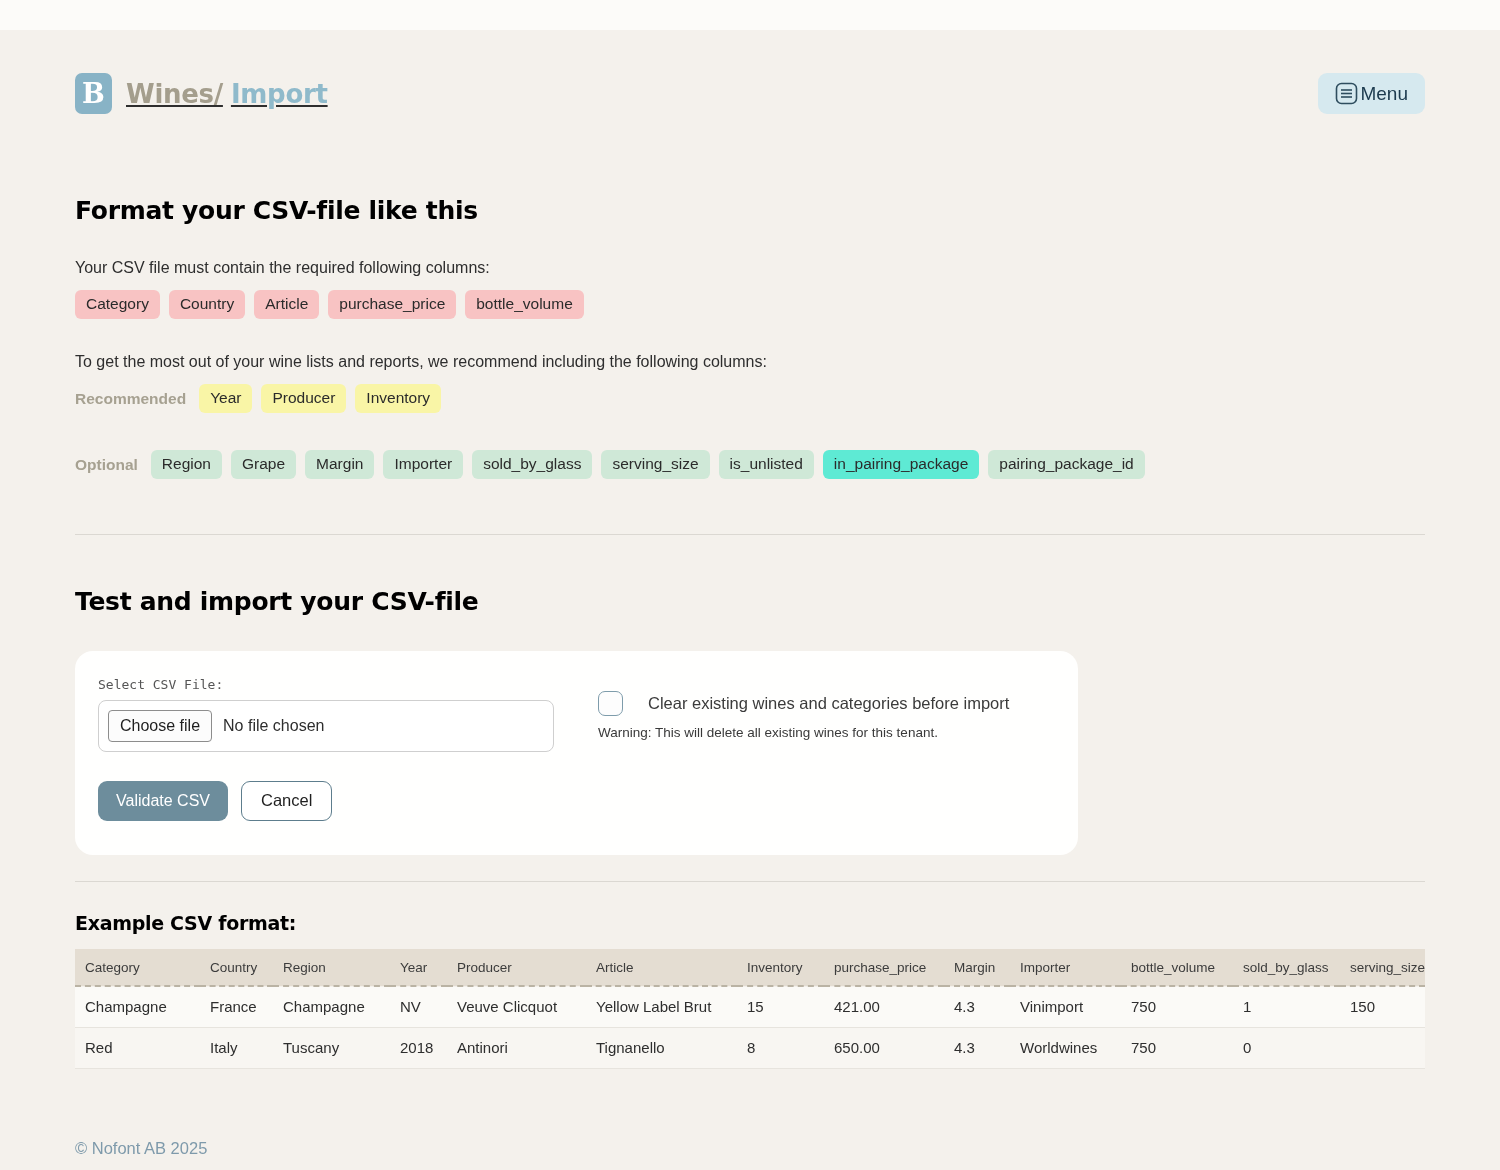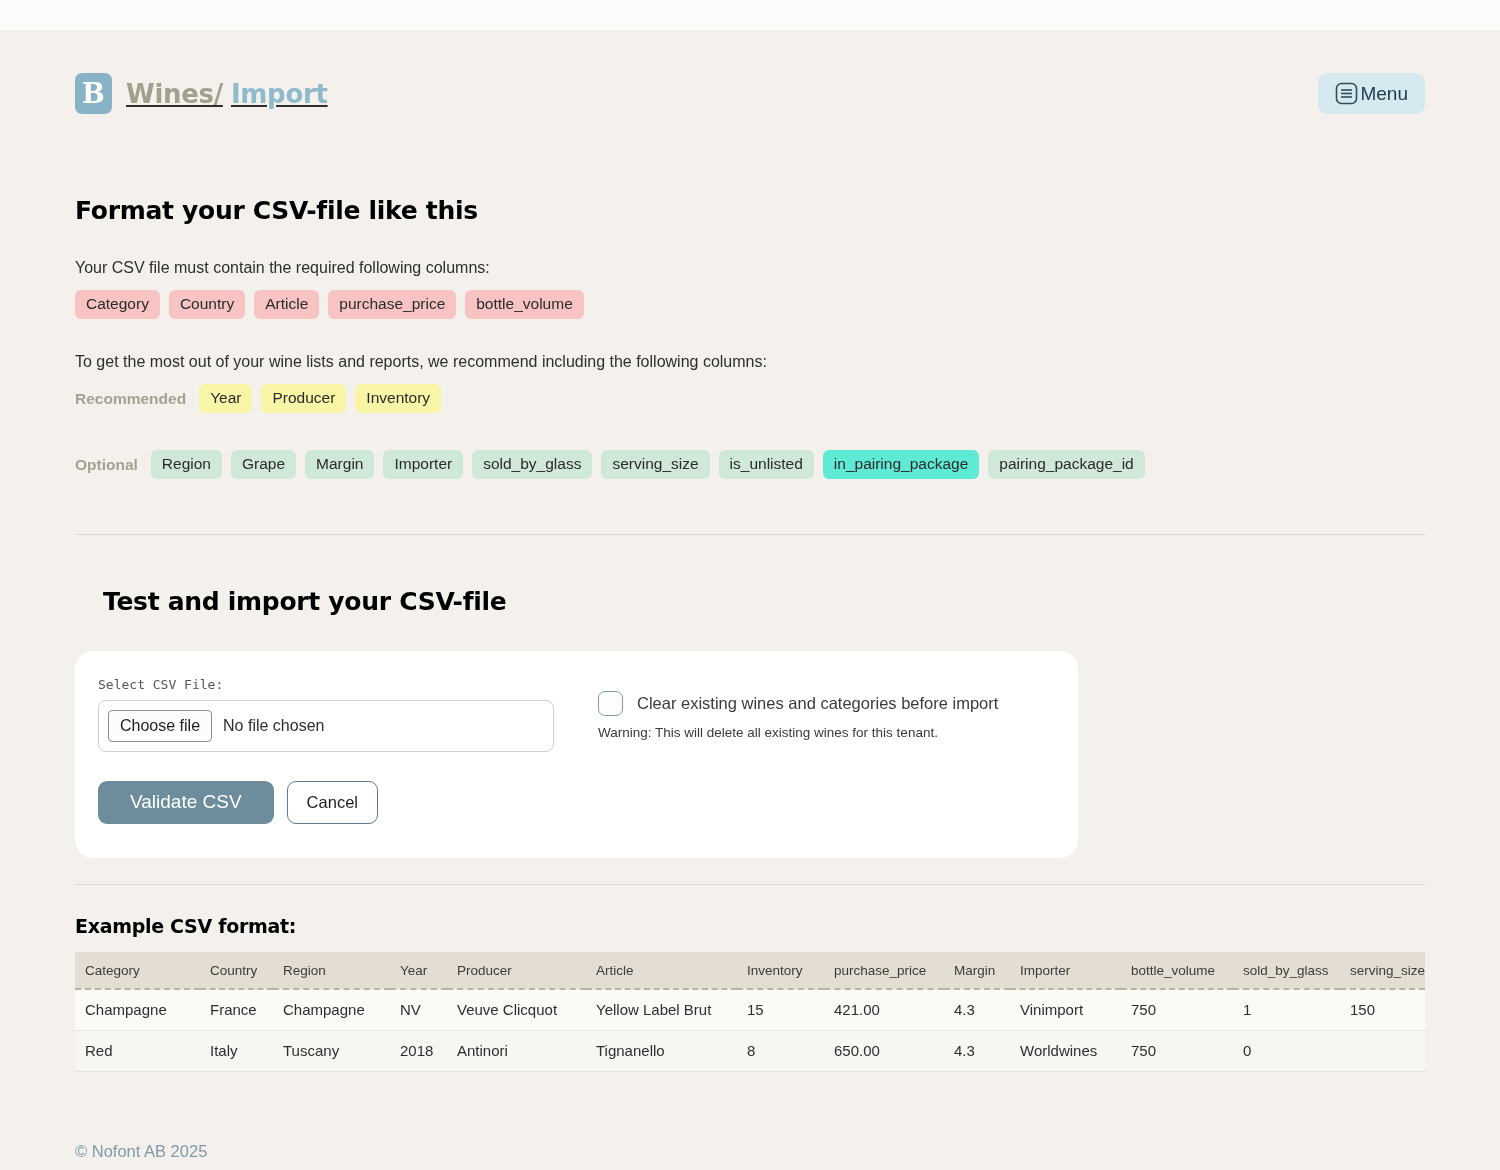--- a/index.html
+++ b/index.html
@@ -38,50 +38,50 @@
   .pill {
     display:inline-block; padding:5px 11px 6px; border-radius:6px;
     font-size:15.5px; color:#2b2b2b; white-space:nowrap;
   }
   .row-label { font-weight:bold; font-size:15.5px; color:#a6a191; margin-right:4px; }
   .optional-row { margin-top:37px; }
 
   .divider { border:none; border-top:1.5px solid #dbd8d2; margin-top:55px; }
 
   
-  .import-heading { margin-top:52px;margin-left:28px; }
+  .import-heading { margin-top:52px; }
   .card {
     margin-top:35px; width:1003px; background:#fffffe; border-radius:18px;
     padding:26px 24px 34px 23px; display:flex; align-items:flex-start;
   }
   .card-left { width:456px; margin-right:44px; flex:none; }
   .file-label { font-family:"DejaVu Sans Mono", monospace; font-size:13px; color:#555; }
   .file-input {
     margin-top:8px; height:52px; background:#fff; border:1px solid #cfcfcf; border-radius:8px;
     display:flex; align-items:center; padding:0 9px; cursor:pointer;
   }
   .choose-file-btn {
     background:#fcfcfc; border:1px solid #8d8d8d; border-radius:4px;
     padding:6px 11px; font-size:16px; color:#1f1f1f; cursor:pointer;
     font-family:"Liberation Sans", sans-serif;
   }
   .no-file { margin-left:11px; font-size:16px; color:#2e2e2e; }
   .btn-row { margin-top:29px; display:flex; gap:13px; }
   .btn-primary {
     background:#6d8d9c; color:#fff; border:none; border-radius:9px;
-    padding:10px 32px 11px; font-size:19px; cursor:pointer;
+    padding:10px 18px 11px; font-size:16px; cursor:pointer;
     font-family:"Liberation Sans", sans-serif;
   }
   .btn-secondary {
     background:#fff; color:#1f1f1f; border:1.5px solid #5d7d8d; border-radius:9px;
     padding:9px 19px 10px; font-size:16.5px; cursor:pointer;
     font-family:"Liberation Sans", sans-serif;
   }
   .card-right { padding-top:14px; }
-  .check-row { display:flex; align-items:center; gap:14px; }
+  .check-row { display:flex; align-items:center; gap:25px; }
   .checkbox {
     appearance:none; -webkit-appearance:none; width:25px; height:25px; flex:none;
     border:1.5px solid #7e9cab; border-radius:7px; background:#fdfdfd; cursor:pointer; margin:0;
   }
   .check-label { font-size:16.5px; color:#3b3b3b; cursor:pointer; }
   .warning { margin-top:9px; font-size:13.5px; color:#393939; }
 
   
   .example-heading { margin-top:30px; font-size:19px; }
   table { margin-top:15px; width:1350px; border-collapse:collapse; table-layout:fixed; }

